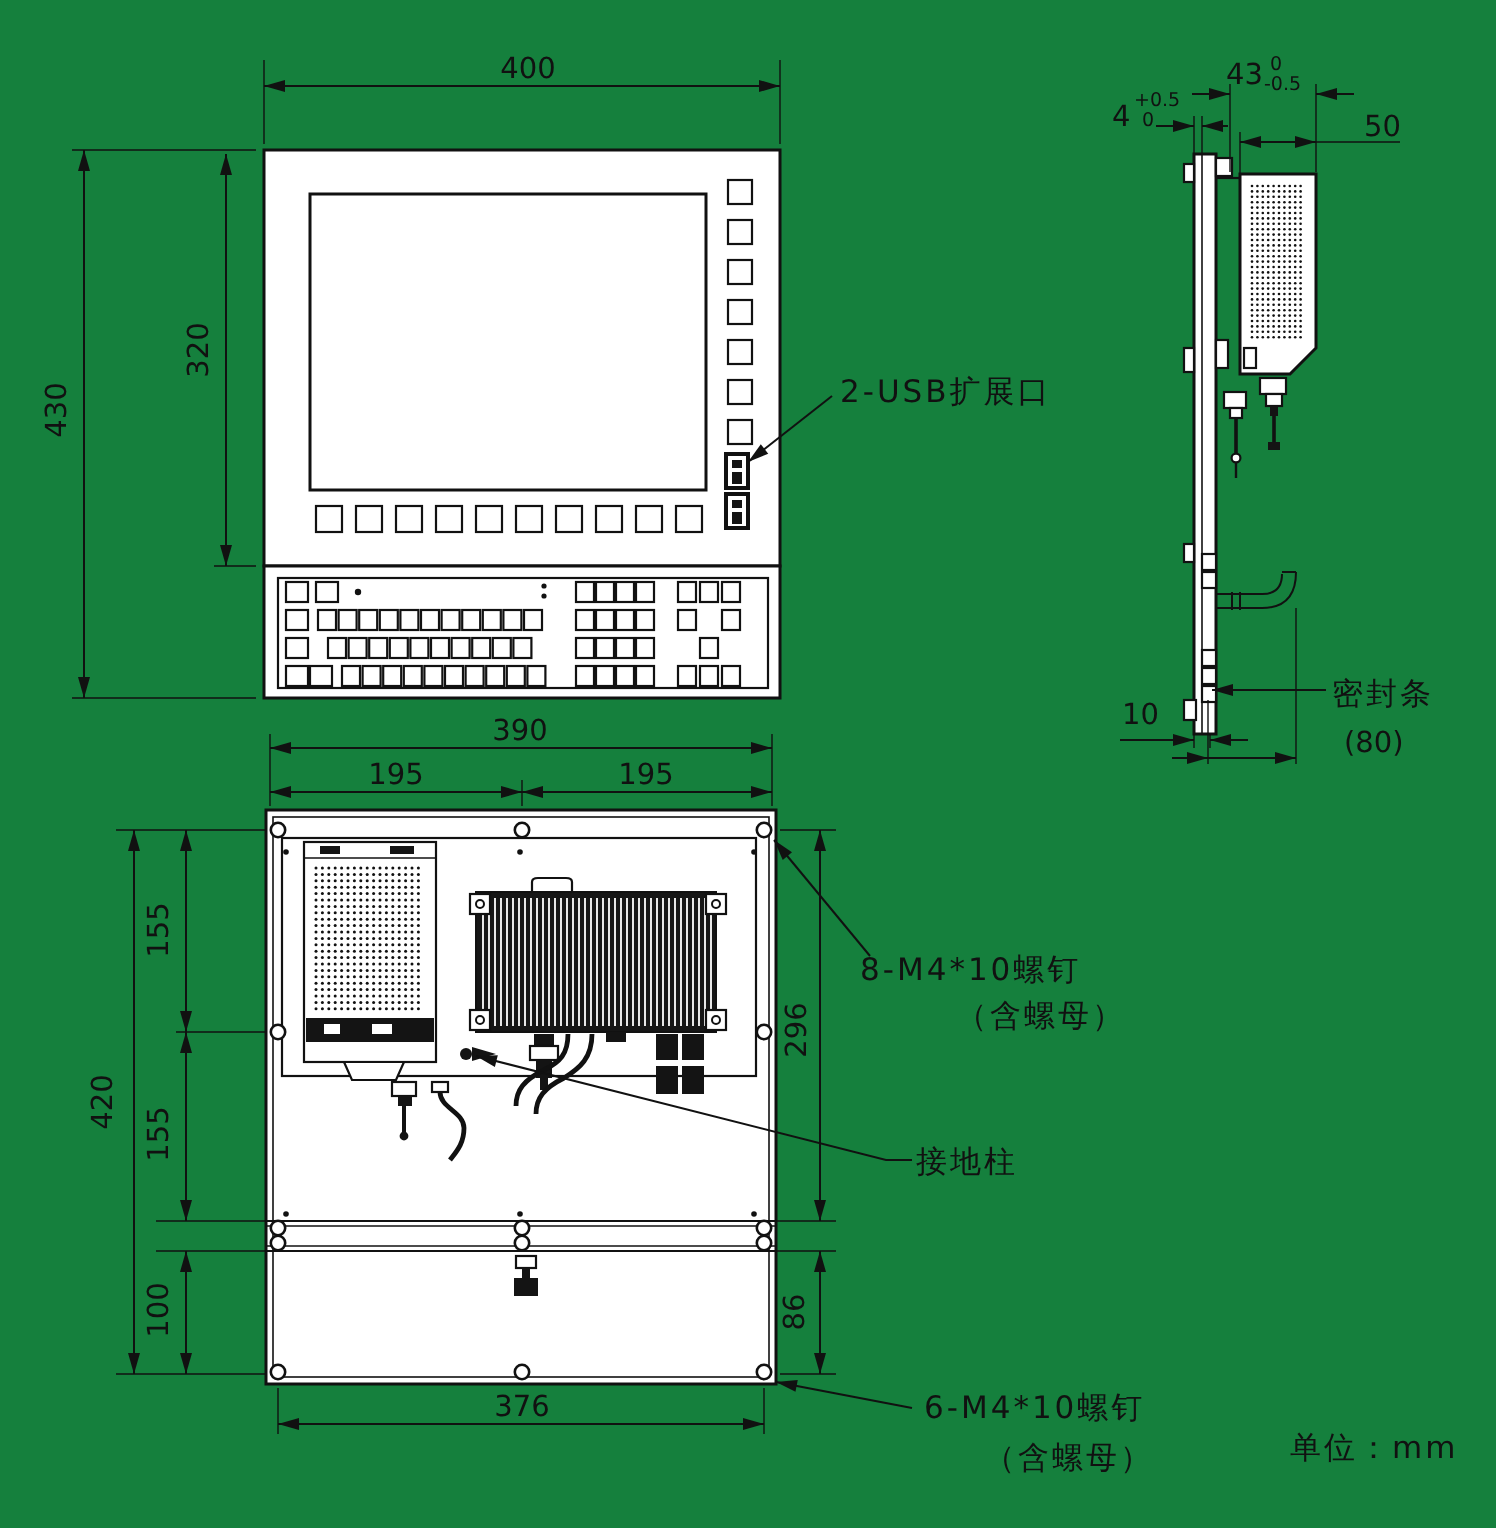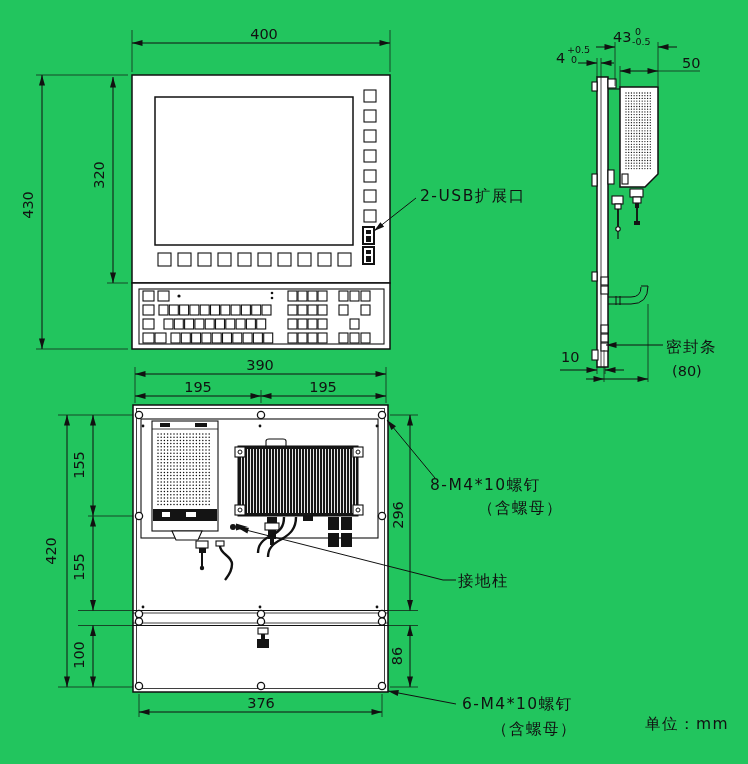--- a/index.html
+++ b/index.html
@@ -1,16 +1,16 @@
 <!DOCTYPE html>
 <html><head>
 <meta charset="utf-8">
 <style>
   html,body{margin:0;padding:0;background:#fff;}
-  .canvas{position:relative;width:748px;height:764px;background:#22c55e;overflow:hidden;}
+  .canvas{position:relative;width:748px;height:764px;background:#15803d;overflow:hidden;}
   svg{display:block;}
   .ol{fill:#fff;stroke:#111;stroke-width:1.5;}
   .ol2{fill:#fff;stroke:#111;stroke-width:1.1;}
   .thin{fill:none;stroke:#111;stroke-width:.8;}
   .dl{fill:none;stroke:#111;stroke-width:1;}
   .el{fill:none;stroke:#111;stroke-width:.7;}
   .blk{fill:#141414;stroke:none;}
   .dt{font:14.5px "DejaVu Sans","Liberation Sans",sans-serif;fill:#111;}
   .tol{font:9.5px "DejaVu Sans","Liberation Sans",sans-serif;fill:#111;}
   .lbl{font:15.5px "DejaVu Sans","Liberation Sans",sans-serif;fill:#111;letter-spacing:1.5px;}

